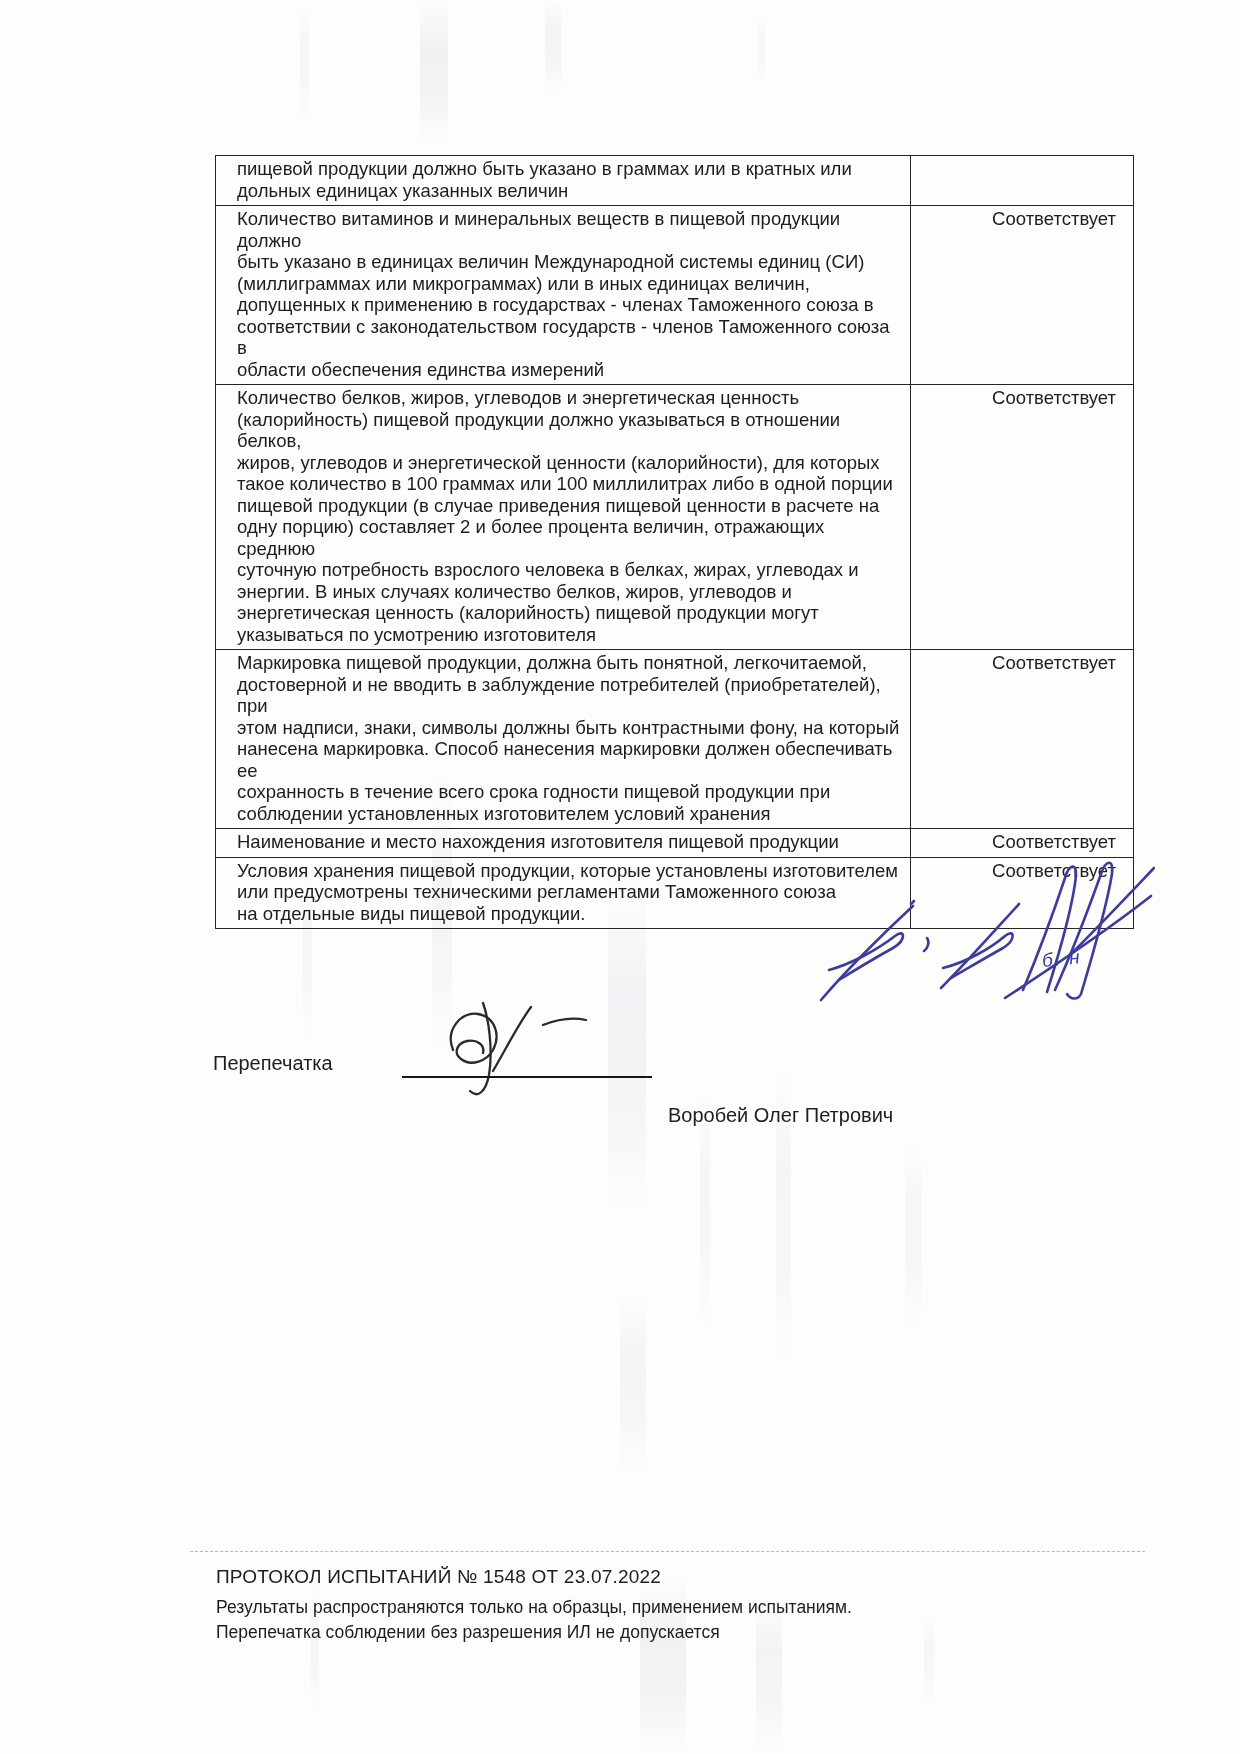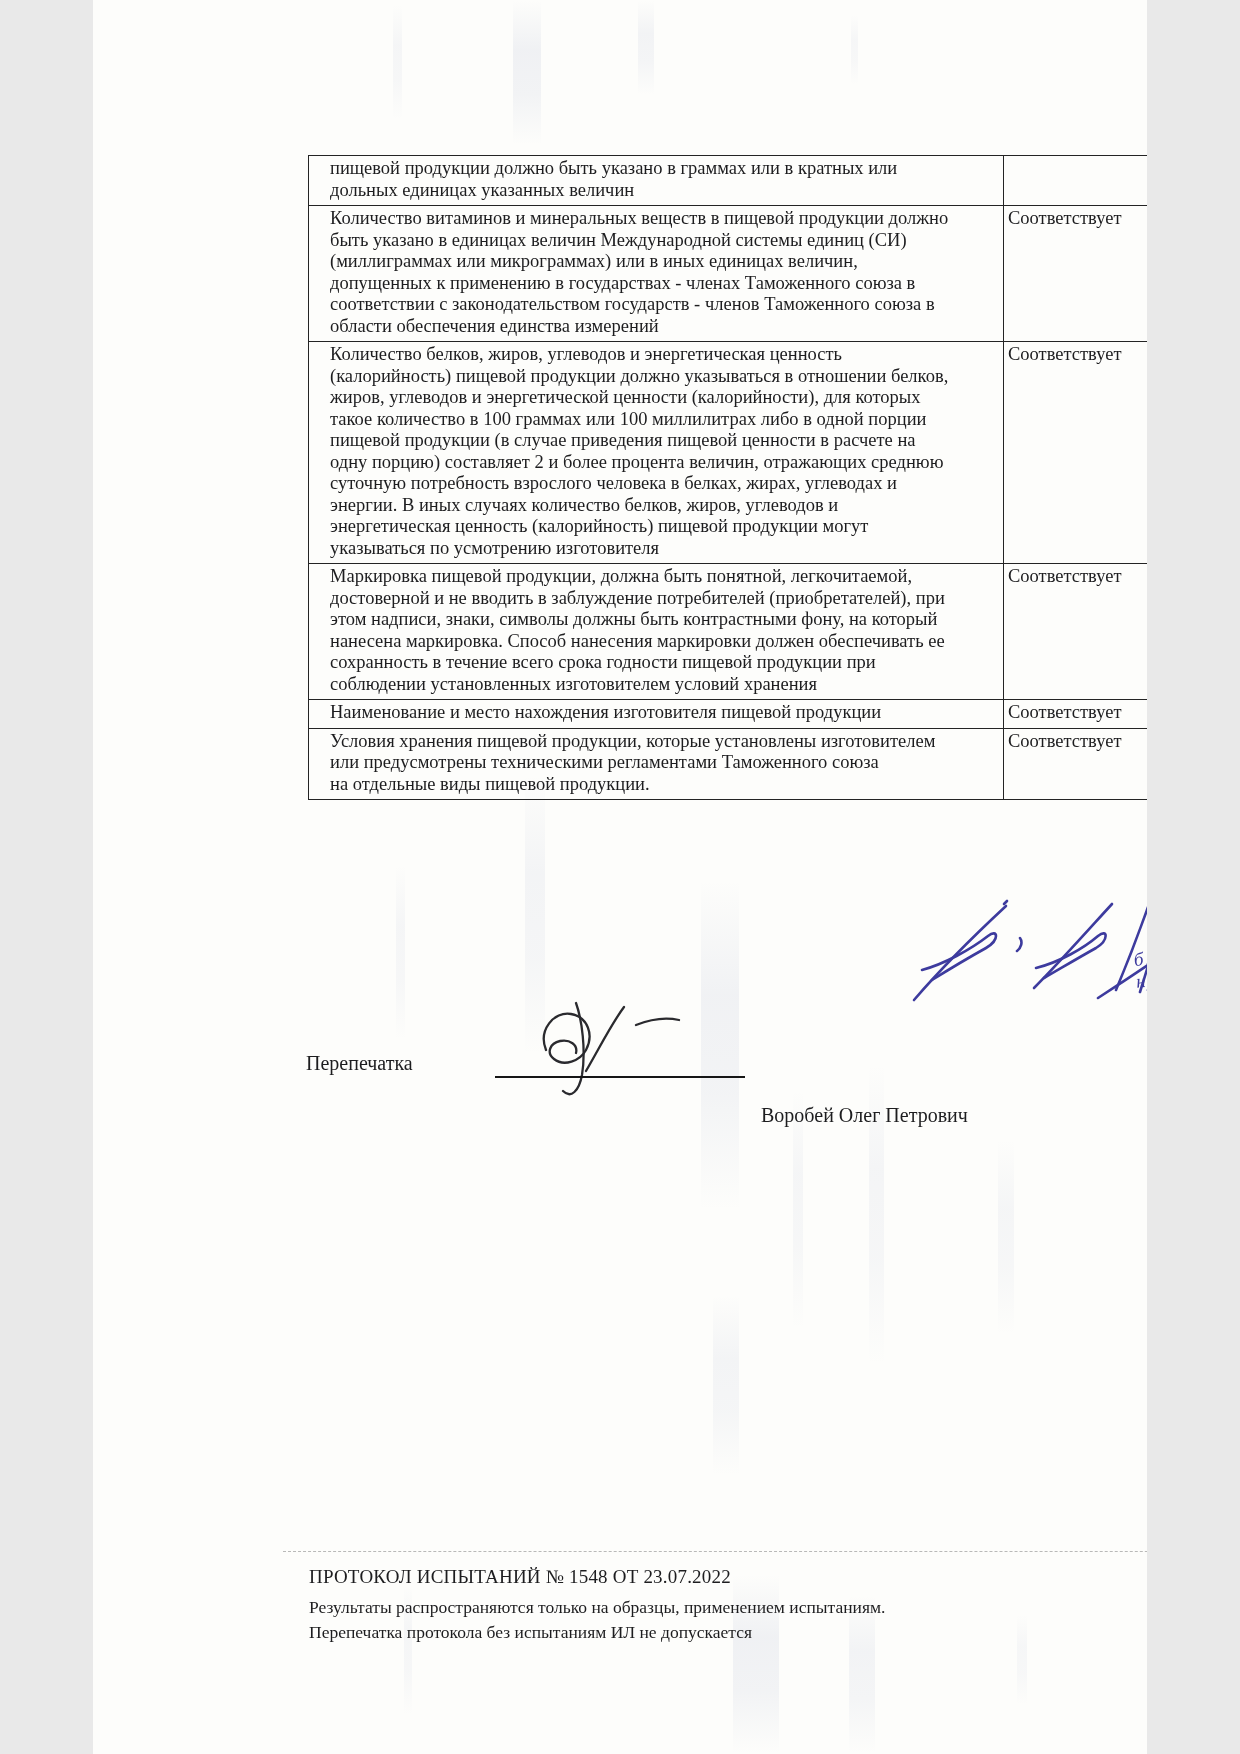--- a/index.html
+++ b/index.html
@@ -7,25 +7,25 @@
     --border: #242424;
     --ink-blue: #3d3b9e;
     --ink-black: #2a2a2e;
     --paper: #fdfdfb;
   }
   * { box-sizing: border-box; }
   html, body { margin: 0; padding: 0; }
   body { background: #e9e9e9; }
   .page {
     position: relative;
-    width: 1054px;
+    width: 1240px;
     height: 1754px;
     margin: 0 auto;
     background: var(--paper);
-    font-family: Liberation Serif, serif;
+    font-family: Liberation Sans, sans-serif;
     color: var(--text);
     overflow: hidden;
   }
   
   .streak {
     position: absolute;
     pointer-events: none;
     background: linear-gradient(to bottom, rgba(100,115,165,0), rgba(100,115,165,0.55) 35%, rgba(100,115,165,0.45) 65%, rgba(100,115,165,0));
   }
   
@@ -43,22 +43,22 @@
     border: 1.7px solid var(--border);
     vertical-align: top;
   }
   td.req-text {
     width: 695px;
     padding: 2px 8px 4px 21px;
     white-space: pre-line;
   }
   td.req-status {
     width: 223px;
-    padding: 2px 4px 4px 4px;
-    text-align: left;
+    padding: 2px 17px 4px 4px;
+    text-align: right;
   }
   
   .sig-blue { position: absolute; left: 815px; top: 852px; }
   .sig-blue path { stroke: var(--ink-blue); stroke-width: 2.6; fill: none; stroke-linecap: round; }
   .sig-note {
     position: absolute;
     left: 1042px;
     top: 948px;
     font-style: italic;
     font-size: 19px;
@@ -204,16 +204,16 @@
     <path d="M 70,76 C 85,50 96,28 108,12"></path>
     <path d="M 120,30 C 135,24 150,22 163,25"></path>
   </svg>
   <div class="sig-line"></div>
   <span class="sig-name">Воробей Олег Петрович</span>
 
   <div class="cut-line"></div>
   <div class="footer">
     <div class="footer-protocol">ПРОТОКОЛ ИСПЫТАНИЙ № 1548 ОТ 23.07.2022</div>
     <div class="footer-note">Результаты распространяются только на образцы, применением испытаниям.</div>
-    <div class="footer-note">Перепечатка протокола без испытаниям ИЛ не допускается</div>
+    <div class="footer-note">Перепечатка соблюдении без разрешения ИЛ не допускается</div>
   </div>
 
 </div>
 
 </body></html>

